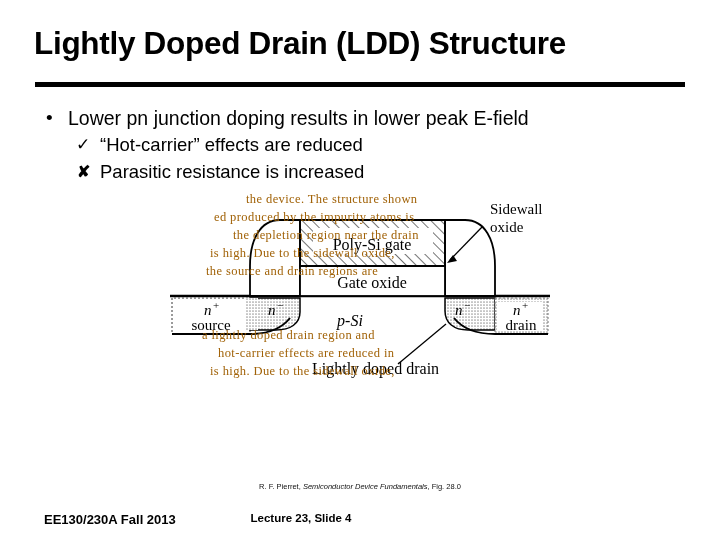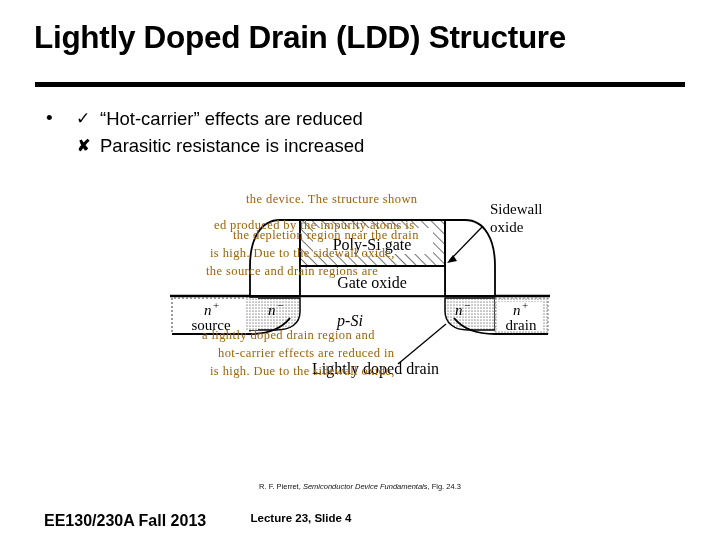--- a/index.html
+++ b/index.html
@@ -13,21 +13,21 @@
     position: relative;
     overflow: hidden;
     font-family: "Liberation Sans", sans-serif;
     color: #000000;
   }
 
   
   #slide-title {
     position: absolute;
     left: 34px;
-    top: 21px;
+    top: 27px;
     width: 652px;
     font-size: 31.5px;
     font-weight: bold;
     letter-spacing: -0.3px;
     line-height: 1.05;
     white-space: nowrap;
     color: #000;
   }
   #title-rule {
     position: absolute;
@@ -102,21 +102,21 @@
     color: #101010;
     font-family: "Liberation Sans", sans-serif;
   }
   #figure-citation .ital { font-style: italic; text-align: center; }
 
   
   #footer-left {
     position: absolute;
     left: 44px;
     top: 512px;
-    font-size: 16px;
+    font-size: 13px;
     font-weight: bold;
     color: #000;
   }
   #footer-center {
     position: absolute;
     left: 0;
     top: 512px;
     width: 602px;
     text-align: center;
     font-size: 11.5px;
@@ -139,38 +139,39 @@
 <body>
 
 <div id="slide-title">Lightly Doped Drain (LDD) Structure</div>
 
 <div id="title-rule"></div>
 
 <div id="body-list">
 
   <div class="bullet-l1">
     <span class="marker">•</span>
+    <span>Lower pn junction doping results in lower peak E-field</span>
   </div>
 
   <div class="bullet-l2">
     <span class="marker">✓</span>
     <span>“Hot-carrier” effects are reduced</span>
   </div>
 
   <div class="bullet-l2">
     <span class="marker cross">✘</span>
     <span>Parasitic resistance is increased</span>
   </div>
 
 </div>
 
 <div id="figure-wrap">
 
   <div class="ghost" style="left:96px; top:14px;">the device. The structure shown</div>
-  <div class="ghost" style="left:64px; top:32px;margin-top:8px;">ed produced by the impurity atoms is</div>
+  <div class="ghost" style="left:64px; top:32px;">ed produced by the impurity atoms is</div>
   <div class="ghost" style="left:58px; top:50px;margin-left:25px;">the depletion region near the drain</div>
   <div class="ghost" style="left:60px; top:68px;">is high. Due to the sidewall oxide,</div>
   <div class="ghost" style="left:56px; top:86px;">the source and drain regions are</div>
   <div class="ghost" style="left:52px; top:150px;">a lightly doped drain region and</div>
   <div class="ghost" style="left:56px; top:168px;margin-left:12px;">hot-carrier effects are reduced in</div>
   <div class="ghost" style="left:60px; top:186px;">is high. Due to the sidewall oxide,</div>
 
   <svg width="420" height="215" viewBox="0 0 420 215">
     <defs>
       <pattern id="hatch" width="7" height="7" patternTransform="rotate(-45)" patternUnits="userSpaceOnUse">
@@ -250,18 +251,18 @@
 
       <text x="200" y="148" font-size="16" font-style="italic" text-anchor="middle">p-Si</text>
 
       <text x="162" y="196" font-size="16">Lightly doped drain</text>
     </g>
   </svg>
 </div>
 
 <div id="figure-citation">
   <span>R. F. Pierret,</span>
-  <span class="ital">Semiconductor Device Fundamentals</span><span>, Fig. 24.3</span>
+  <span class="ital">Semiconductor Device Fundamentals</span><span>, Fig. 28.0</span>
 </div>
 
 <div id="footer-left">EE130/230A Fall 2013</div>
 
 <div id="footer-center">Lecture 23, Slide 4</div>
 
 </body></html>

